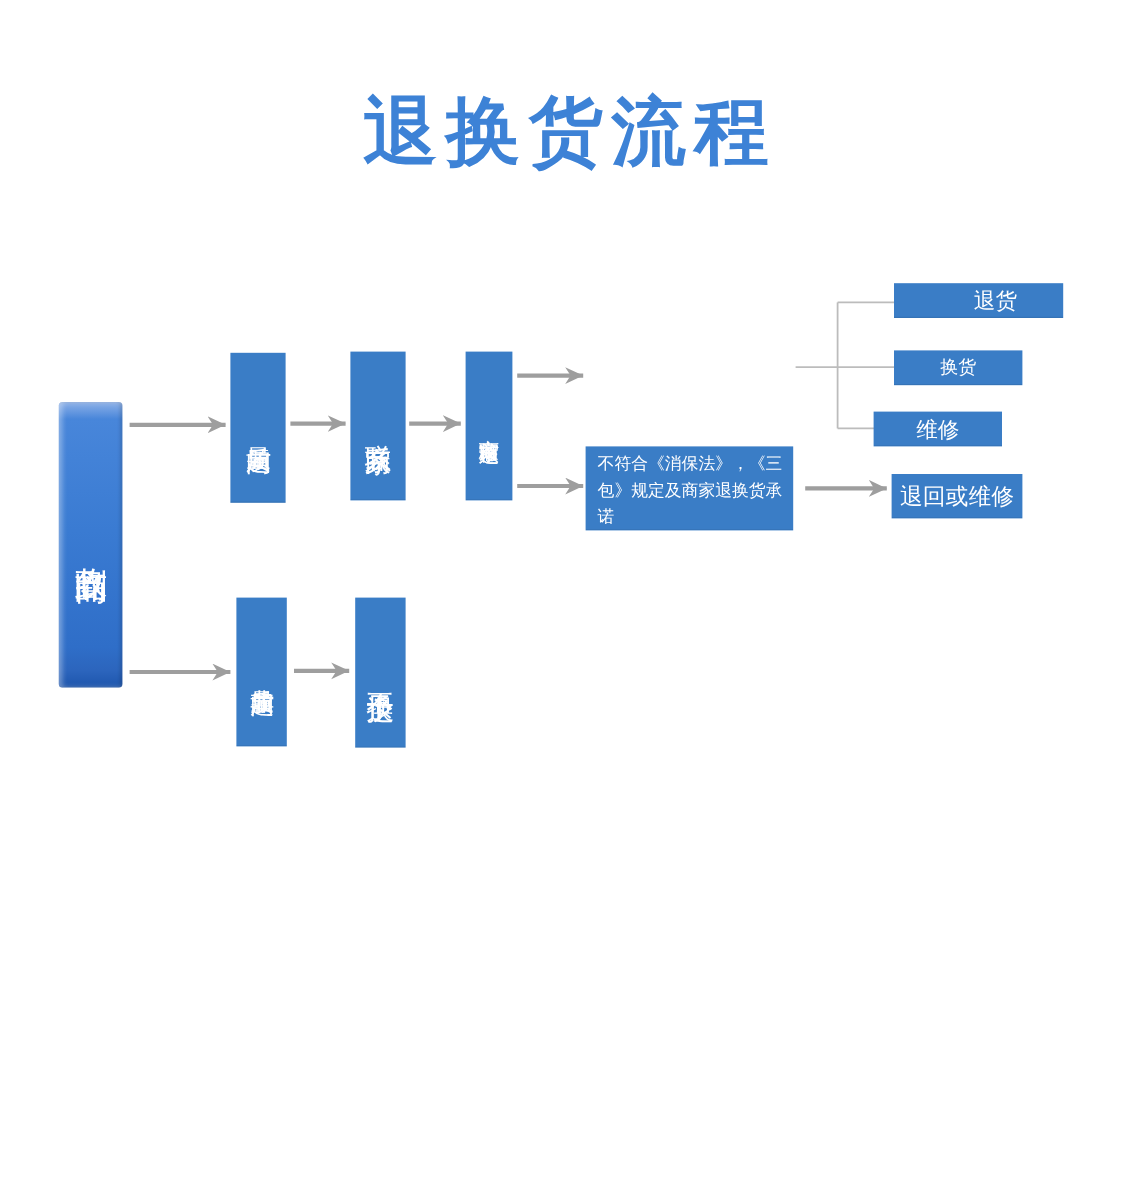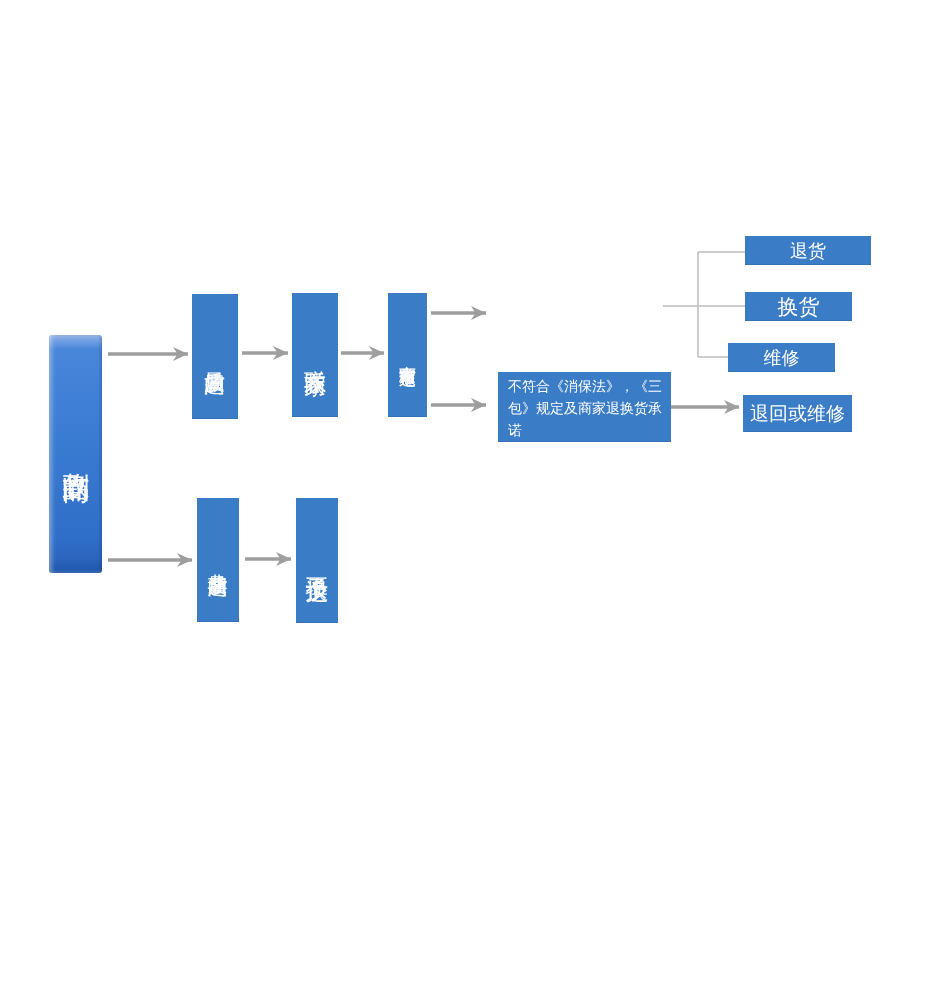--- a/index.html
+++ b/index.html
@@ -29,36 +29,37 @@
   }
   #n-start {
     left:49px; top:335px; width:53px; height:238px; font-size:27px; border-radius:3px;
     background:linear-gradient(180deg,#8db1e8 0%,#4886da 6%,#3a7bd2 45%,#2f6ec8 86%,#2c65bd 94%,#1d55ac 100%);
     box-shadow: inset 3px 0 4px rgba(255,255,255,.35), inset -2px 0 3px rgba(0,0,0,.15);
   }
   #n-quality      { left:192px; top:294px; width:46px;  height:125px; font-size:21px; }
   #n-contact      { left:292px; top:293px; width:46px;  height:124px; font-size:22px; }
   #n-review       { left:388px; top:293px; width:39px;  height:124px; font-size:17px; }
   #n-comply       { left:490px; top:275px; width:173px; height:73px;  font-size:14px; line-height:25px; padding:11px 0 0 10px; }
-  #n-notcomply    { left:498px; top:372px; width:173px; height:70px;  font-size:14px; line-height:22px; padding:3px 0 0 10px; }
-  #n-return       { left:745px; top:236px; width:126px; height:29px;  font-size:18px; }
-  #n-exchange     { left:745px; top:292px; width:107px; height:29px;  font-size:21px; }
+  #n-notcomply    { left:488px; top:372px; width:173px; height:70px;  font-size:14px; line-height:22px; padding:3px 0 0 10px; }
+  #n-return       { left:745px; top:236px; width:113px; height:29px;  font-size:18px;padding-left:28px; }
+  #n-exchange     { left:745px; top:292px; width:107px; height:29px;  font-size:15px; }
   #n-repair       { left:728px; top:343px; width:107px; height:29px;  font-size:18px; }
   #n-returnrepair { left:743px; top:395px; width:109px; height:37px;  font-size:19px; }
   #n-nonquality   { left:197px; top:498px; width:42px;  height:124px; font-size:20px; }
   #n-noreturn     { left:296px; top:498px; width:42px;  height:125px; font-size:23px; }
   svg.connectors { position:absolute; left:0; top:0; }
   .arrow { stroke:#9e9e9e; stroke-width:3.5; }
   .fork  { stroke:#bcbcbc; stroke-width:1.5; fill:none; }
 </style>
 </head>
 <body>
 
 <div class="canvas">
 
+  <div class="title">退换货流程</div>
 
   <svg class="connectors" width="950" height="1000" viewBox="0 0 950 1000">
     <defs>
       <marker id="ah" markerUnits="userSpaceOnUse" markerWidth="18" markerHeight="16" refX="15" refY="7" orient="auto">
         <path d="M0,0 L15,7 L0,14 L4.5,7 Z" fill="#9e9e9e"></path>
       </marker>
     </defs>
     <line class="arrow" x1="108" y1="354" x2="188" y2="354" marker-end="url(#ah)"></line>
     <line class="arrow" x1="242" y1="353" x2="288" y2="353" marker-end="url(#ah)"></line>
     <line class="arrow" x1="341" y1="353" x2="384" y2="353" marker-end="url(#ah)"></line>

